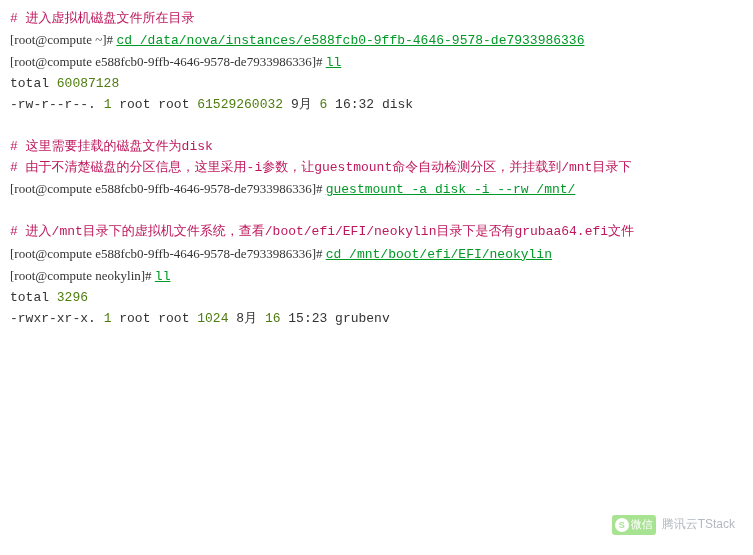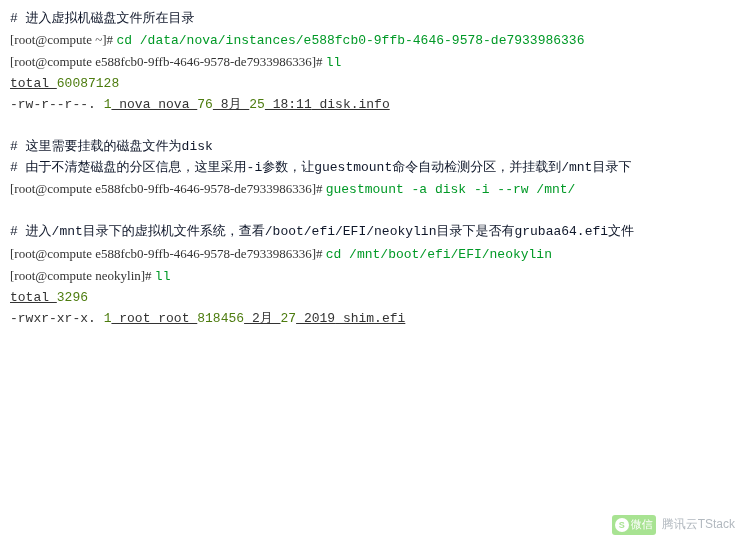--- a/index.html
+++ b/index.html
@@ -6,26 +6,26 @@
     margin: 0;
     padding: 8px 10px;
     font-family: "Courier New", Consolas, monospace;
     font-size: 13px;
     line-height: 1.62;
     color: #333;
     background: #fff;
     white-space: nowrap;
   }
   .line { display: block; }
-  .comment { color: #0f172a; }
+  .comment { color: #be185d; }
   .prompt  { color: #333; font-family: Liberation Serif, serif; }
-  .cmd     { color: #009926; }
+  .cmd     { color: #009926; text-decoration: underline; }
   .perm    { color: #333; }
   .num     { color: #4d7c0f; }
-  .plain   { color: #333; text-decoration: underline; }
+  .plain   { color: #333; }
   .watermark {
     position: fixed;
     right: 18px;
     bottom: 20px;
     display: flex;
     align-items: center;
     gap: 6px;
     opacity: 0.6;
     font-family: sans-serif;
     font-size: 12px;
@@ -59,21 +59,21 @@
 
 <div class="line">
   <span class="prompt">[root@compute e588fcb0-9ffb-4646-9578-de7933986336]# </span><span class="cmd">ll</span>
 </div>
 
 <div class="line">
   <span class="plain">total </span><span class="num">60087128</span>
 </div>
 
 <div id="ls1-container">
-    <div class="line"><span class="perm">-rw-r--r--. </span><span class="num">1</span><span class="plain"> nova nova          </span><span class="num">76</span><span class="plain"> 8月  </span><span class="num">25</span><span class="plain"> 18:11</span><span class="plain"> disk.info</span></div>
+    <div class="line"><span class="perm">-rw-r--r--. </span><span class="num">1</span><span class="plain"> root root </span><span class="num">61529260032</span><span class="plain"> 9月   </span><span class="num">6</span><span class="plain"> 16:32</span><span class="plain"> disk</span></div>
   </div>
 
 <div class="line">&nbsp;</div>
 
 <div class="line"><span class="comment"># 这里需要挂载的磁盘文件为disk</span></div>
 <div class="line"><span class="comment"># 由于不清楚磁盘的分区信息，这里采用-i参数，让guestmount命令自动检测分区，并挂载到/mnt目录下</span></div>
 
 <div class="line">
   <span class="prompt">[root@compute e588fcb0-9ffb-4646-9578-de7933986336]# </span><span class="cmd">guestmount -a disk -i --rw /mnt/</span>
 </div>
@@ -88,21 +88,21 @@
 
 <div class="line">
   <span class="prompt">[root@compute neokylin]# </span><span class="cmd">ll</span>
 </div>
 
 <div class="line">
   <span class="plain">total </span><span class="num">3296</span>
 </div>
 
 <div id="ls2-container">
-    <div class="line"><span class="perm">-rwxr-xr-x. </span><span class="num">1</span><span class="plain"> root root </span><span class="num">818456</span><span class="plain"> 2月  </span><span class="num">27</span><span class="plain"> 2019</span><span class="plain"> shim.efi</span></div>
+    <div class="line"><span class="perm">-rwxr-xr-x. </span><span class="num">1</span><span class="plain"> root root   </span><span class="num">1024</span><span class="plain"> 8月  </span><span class="num">16</span><span class="plain"> 15:23</span><span class="plain"> grubenv</span></div>
   </div>
 
 <div class="watermark">
   <span class="wm-badge">
     <span class="wm-dot">S</span>
     <span>微信</span>
   </span>
   <span>腾讯云TStack</span>
 </div>
 

